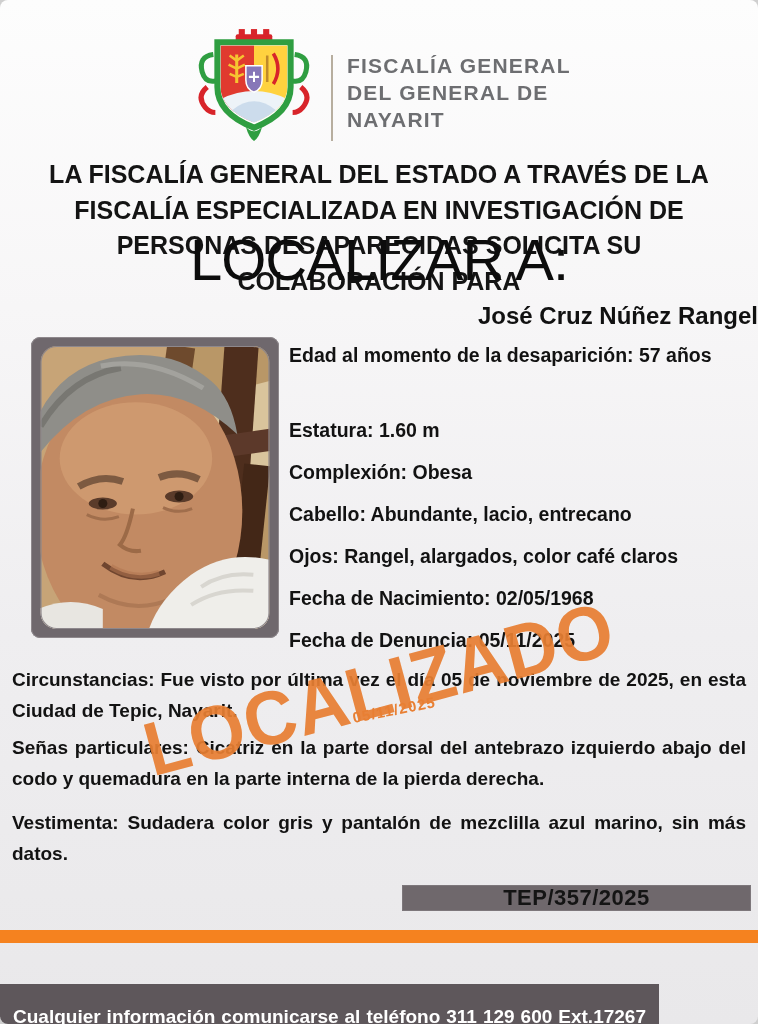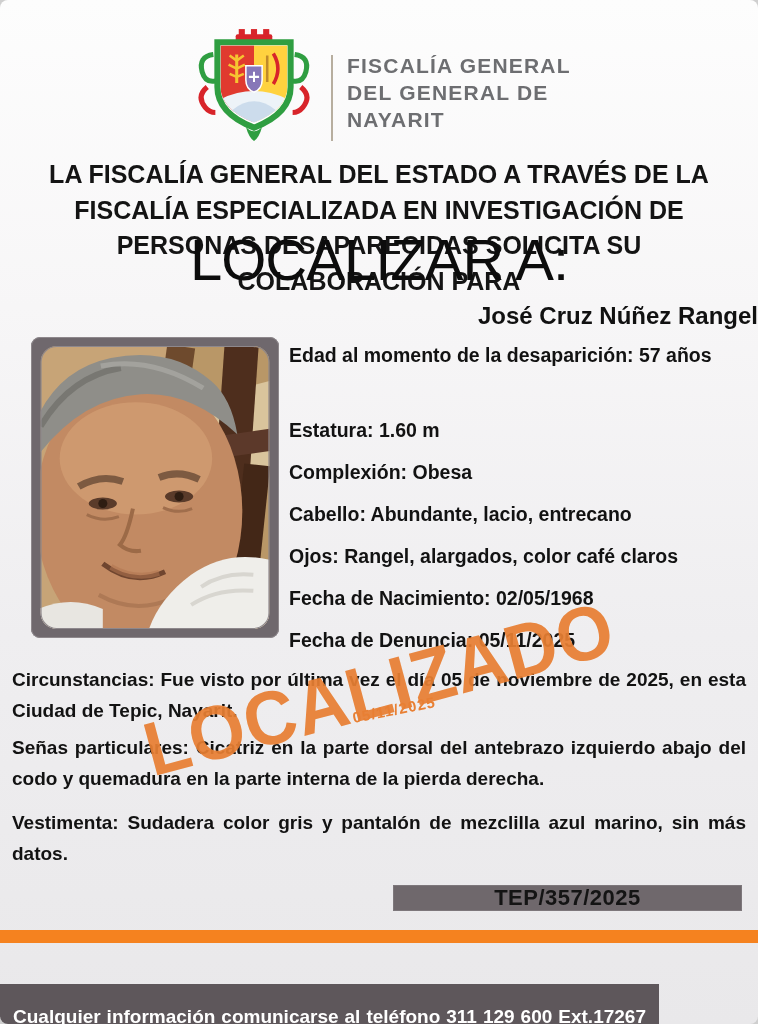--- a/index.html
+++ b/index.html
@@ -41,21 +41,21 @@
   .para-senas{ top:733px; }
   .para-vest{ top:808px; }
   
   .stamp{ position:absolute; left:0; top:645px; width:100%; text-align:center;
     font-size:76px; font-weight:800; letter-spacing:1px; color:#e87f33; opacity:.93;
     transform:rotate(-15deg) scaleX(.95); transform-origin:center; white-space:nowrap;
     pointer-events:none; }
   .stamp-date{ position:absolute; left:352px; top:701px; font-size:15px; font-weight:700;
     letter-spacing:1px; color:#e87f33; transform:rotate(-11deg); pointer-events:none; }
   
-  .case-badge{ position:absolute; left:393px; top:885px; width:349px; height:26px;
+  .case-badge{ position:absolute; left:402px; top:885px; width:349px; height:26px;
     background:#6f686c; display:flex; align-items:center; justify-content:center;
     box-shadow:0 0 0 1px #7d777b inset; }
   .case-badge span{ font-size:22px; font-weight:700; color:#141414; letter-spacing:.5px; }
   .accent-bar{ position:absolute; left:0; top:930px; width:758px; height:13px; background:#f5821f; }
   .footer{ position:absolute; left:0; top:984px; width:659px; height:81px; background:#5e575b;
     padding:20px 13px 0 13px; }
   .footer p{ color:#ffffff; font-weight:700; font-size:19px; line-height:1.34; text-align:justify; }
 </style>
 </head>
 <body>

